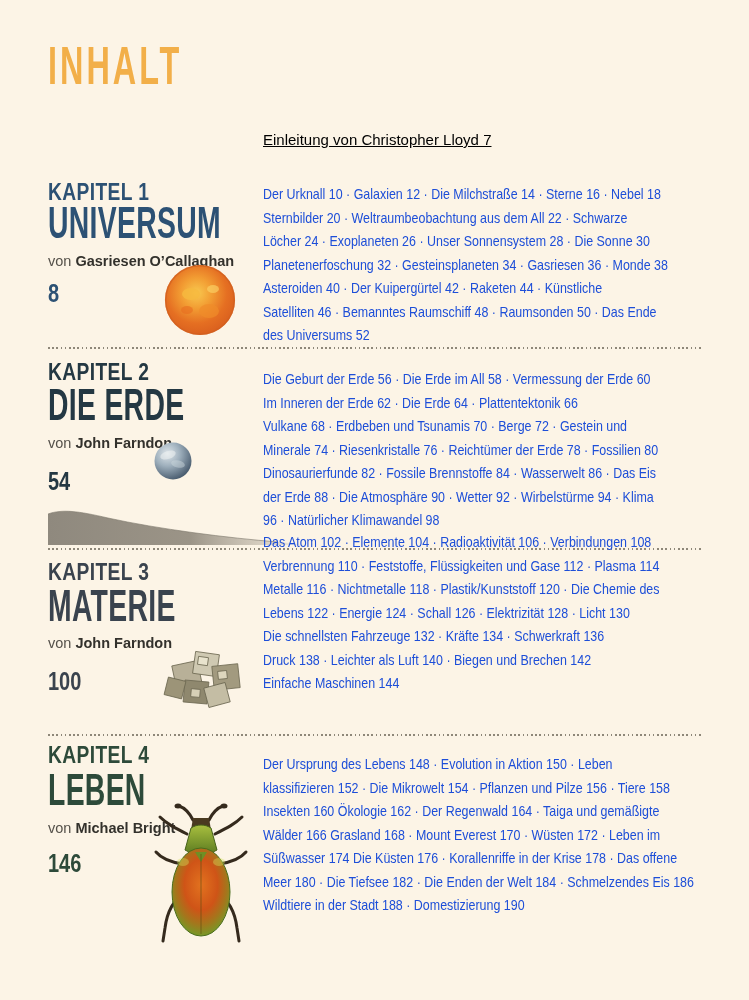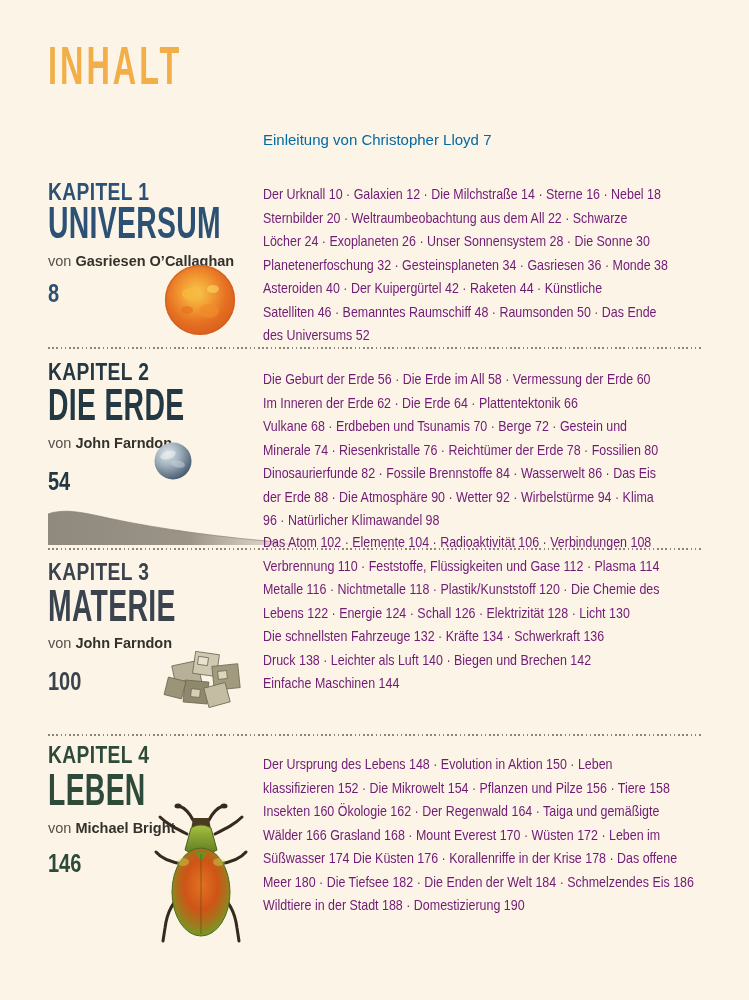--- a/index.html
+++ b/index.html
@@ -22,22 +22,22 @@
   .chtitle{
     font-size:45px;font-weight:bold;line-height:1;white-space:nowrap;
     transform:scaleX(0.63);transform-origin:0 0;letter-spacing:0.5px;
   }
   .author{font-size:14.5px;color:#55514a;white-space:nowrap;}
   .author b{color:#33312c;}
   .pagenum{
     font-size:25px;font-weight:bold;line-height:1;white-space:nowrap;
     transform:scaleX(0.80);transform-origin:0 0;
   }
-  .intro{font-size:15px;color:#0369a1;white-space:nowrap;}
-  .topics{font-size:15px;line-height:23.5px;color:#701a75;}
+  .intro{font-size:15px;color:#000000;white-space:nowrap;text-decoration:underline;}
+  .topics{font-size:15px;line-height:23.5px;color:#1d4ed8;}
   .topic-line{white-space:nowrap;transform:scaleX(0.83);transform-origin:0 50%;}
   .sep{
     height:2px;
     background:repeating-linear-gradient(90deg,#8e8779 0 1.6px,transparent 1.6px 4.2px);
   }
 </style>
 </head>
 <body style="background: rgb(252, 244, 230);">
 
 <div class="abs inhalt" style="left: 48px; top: 38px; color: rgb(242, 175, 73);">INHALT</div>

